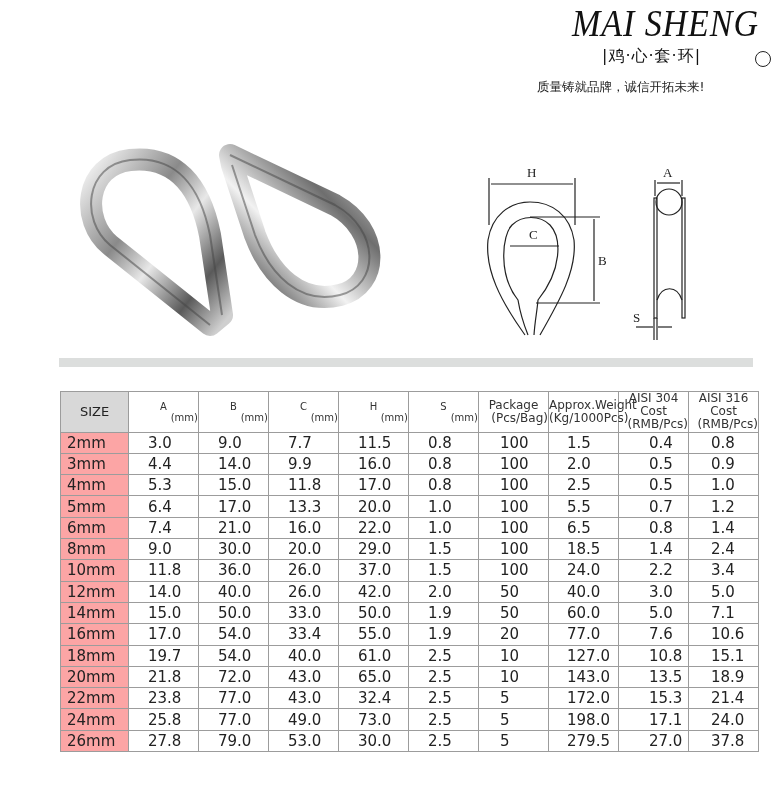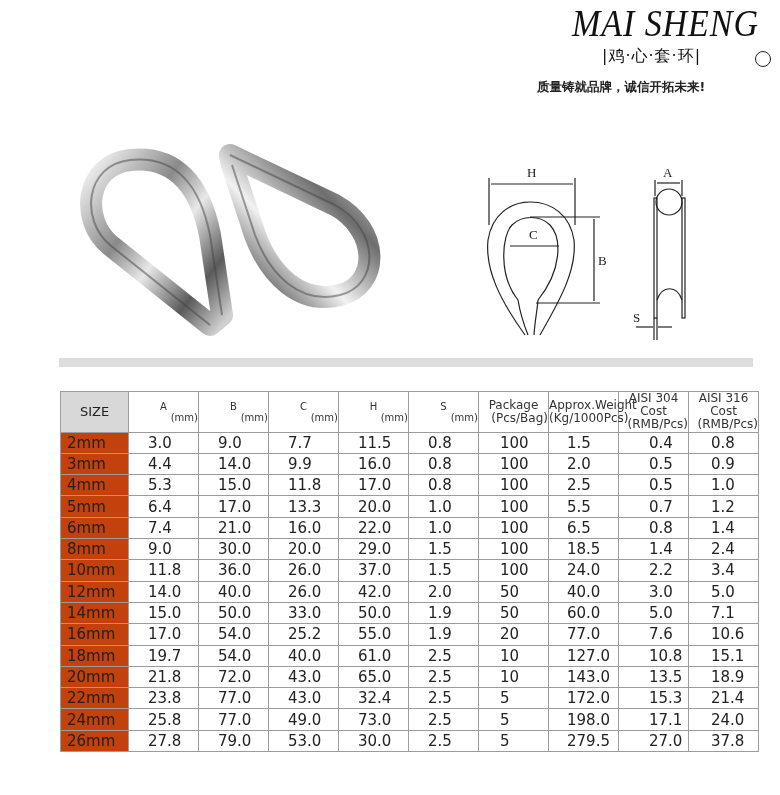--- a/index.html
+++ b/index.html
@@ -1,32 +1,32 @@
 <!DOCTYPE html>
 <html><head>
 <meta charset="utf-8">
 <style>
   html, body { margin:0; padding:0; background:#ffffff; }
   body { width:780px; height:795px; position:relative; overflow:hidden; font-family:"DejaVu Sans", sans-serif; color:#222; }
   .brand { position:absolute; left:572px; top:2px; width:190px; text-align:center; font-family:"Liberation Serif", serif; font-style:italic; font-size:37px; letter-spacing:1px; color:#111; transform:scaleX(0.92); transform-origin:left top; white-space:nowrap; }
   .cn-title { position:absolute; left:602px; top:46px; font-size:16px; color:#111; white-space:nowrap; letter-spacing:1px; }
   .circle-icon { position:absolute; left:755px; top:51px; width:14px; height:14px; border:1.3px solid #222; border-radius:50%; }
-  .slogan { position:absolute; left:537px; top:79px; font-size:12.5px; color:#222; white-space:nowrap;font-weight:bold; }
+  .slogan { position:absolute; left:537px; top:79px; font-size:12.5px; color:#222; white-space:nowrap; }
   .photo { position:absolute; left:70px; top:125px; width:340px; height:225px; }
   .diagram { position:absolute; left:470px; top:150px; width:300px; height:200px; }
   .divider { position:absolute; left:59px; top:358px; width:694px; height:9px; background:#dcdedd; }
   table.spec { position:absolute; left:60px; top:391px; border-collapse:collapse; table-layout:fixed; width:694px; font-family:"DejaVu Sans", sans-serif; }
   table.spec td, table.spec th { border:1px solid #9c9c9c; padding:0; }
   table.spec th { height:39px; font-weight:normal; text-align:center; color:#333; line-height:1.1; }
   table.spec th.size { background:#d8d8d8; font-size:13px; color:#222; }
   th .h-main { display:block; font-size:10px; }
   th .h-unit { display:block; font-size:10px;text-align:right; }
   th.small .h-main, th.small .h-unit { font-size:12px; }
   table.spec td { height:20.3px; font-size:15px; color:#222; padding-left:19px; text-align:left; line-height:20px; }
-  table.spec td.size-cell { background:#c2410c; padding-left:6px; }
+  table.spec td.size-cell { background:#fca5a5; padding-left:6px; }
   table.spec td.c-pkg { padding-left:21px; }
   table.spec td.c-w { padding-left:18px; }
   table.spec td.c-304 { padding-left:30px; }
   table.spec td.c-316 { padding-left:22px; }
 </style>
 </head>
 <body>
 
 <div class="brand">MAI SHENG</div>
 <div class="cn-title">|鸡·心·套·环|</div>
@@ -255,21 +255,21 @@
         <td>1.9</td>
         <td class="c-pkg">50</td>
         <td class="c-w">60.0</td>
         <td class="c-304">5.0</td>
         <td class="c-316">7.1</td>
       </tr>
       <tr>
         <td class="size-cell">16mm</td>
         <td>17.0</td>
         <td>54.0</td>
-        <td>25.2</td>
+        <td>33.4</td>
         <td>55.0</td>
         <td>1.9</td>
         <td class="c-pkg">20</td>
         <td class="c-w">77.0</td>
         <td class="c-304">7.6</td>
         <td class="c-316">10.6</td>
       </tr>
       <tr>
         <td class="size-cell">18mm</td>
         <td>19.7</td>

